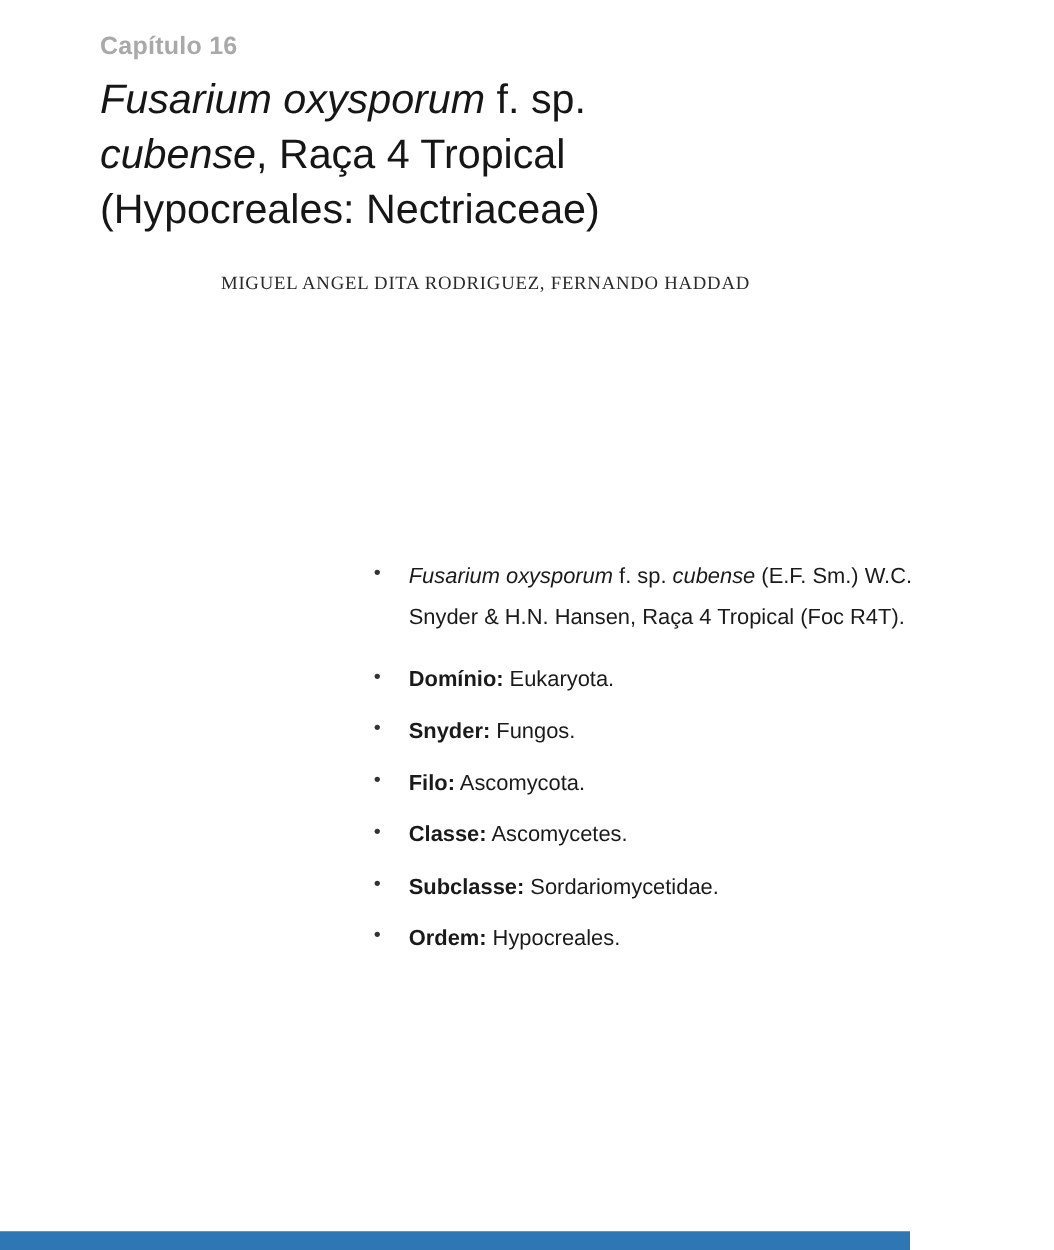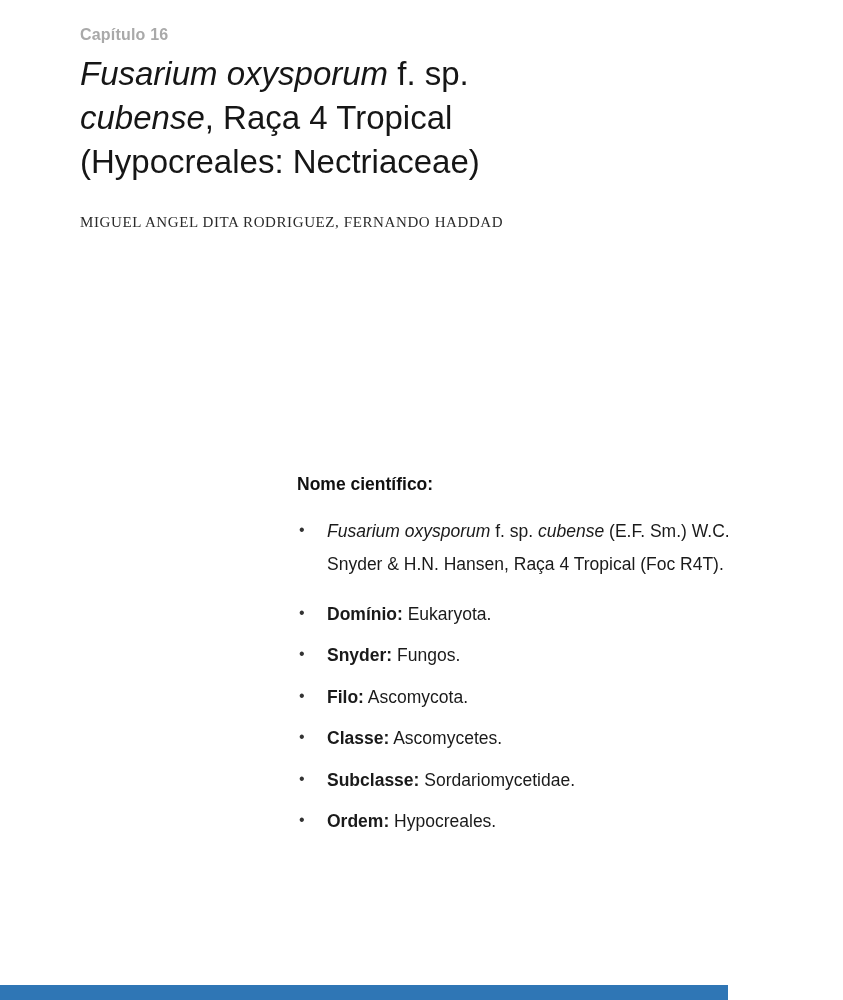--- a/index.html
+++ b/index.html
@@ -18,21 +18,21 @@
   }
 
   
   .header {
     position: absolute;
     left: 80px;
     top: 26px;
     width: 520px;
   }
   .chapter-label {
-    font-size: 16px;
+    font-size: 20px;
     font-weight: 700;
     color: #a9a9a9;
     letter-spacing: 0.2px;
   }
   .chapter-title {
     margin: 8px 0 0 0;
     width: 495px;
     font-size: 33px;
     font-weight: 400;
     line-height: 1.33;
@@ -40,20 +40,21 @@
   }
   .chapter-title .it {
     font-style: italic;
   }
   .authors {
     margin-top: 30px;
     font-family: "Liberation Serif", serif;
     font-size: 15px;
     color: #2a2a2a;
     letter-spacing: 0.6px;
+    text-align: right;
   }
 
   
   .content {
     position: absolute;
     left: 297px;
     top: 424px;
     width: 478px;
   }
   .section-heading {
@@ -119,21 +120,20 @@
 <div class="page">
 
   <div class="header">
     <div class="chapter-label" style="color: rgb(169, 169, 169);">Capítulo 16</div>
     <h1 class="chapter-title"><span class="it">Fusarium oxysporum</span><span> f. sp. </span><span class="it">cubense</span><span>, Raça 4 Tropical (Hypocreales: Nectriaceae)</span></h1>
     <div class="authors">MIGUEL ANGEL DITA RODRIGUEZ, FERNANDO HADDAD</div>
   </div>
 
   <div class="content">
 
-    <div class="sub-label">Nome científico:</div>
     <ul class="bullets">
       <li><span class="dot">•</span><span class="it">Fusarium oxysporum</span><span> f. sp. </span><span class="it">cubense</span><span> (E.F. Sm.) W.C. Snyder &amp; H.N. Hansen, Raça 4 Tropical (Foc R4T).</span></li>
     </ul>
 
     <ul class="bullets taxonomy">
       <li><span class="dot">•</span><span class="term">Domínio:</span><span> Eukaryota.</span></li>
       <li><span class="dot">•</span><span class="term">Snyder:</span><span> Fungos.</span></li>
       <li><span class="dot">•</span><span class="term">Filo:</span><span> Ascomycota.</span></li>
       <li><span class="dot">•</span><span class="term">Classe:</span><span> Ascomycetes.</span></li>
       <li><span class="dot">•</span><span class="term">Subclasse:</span><span> Sordariomycetidae.</span></li>

